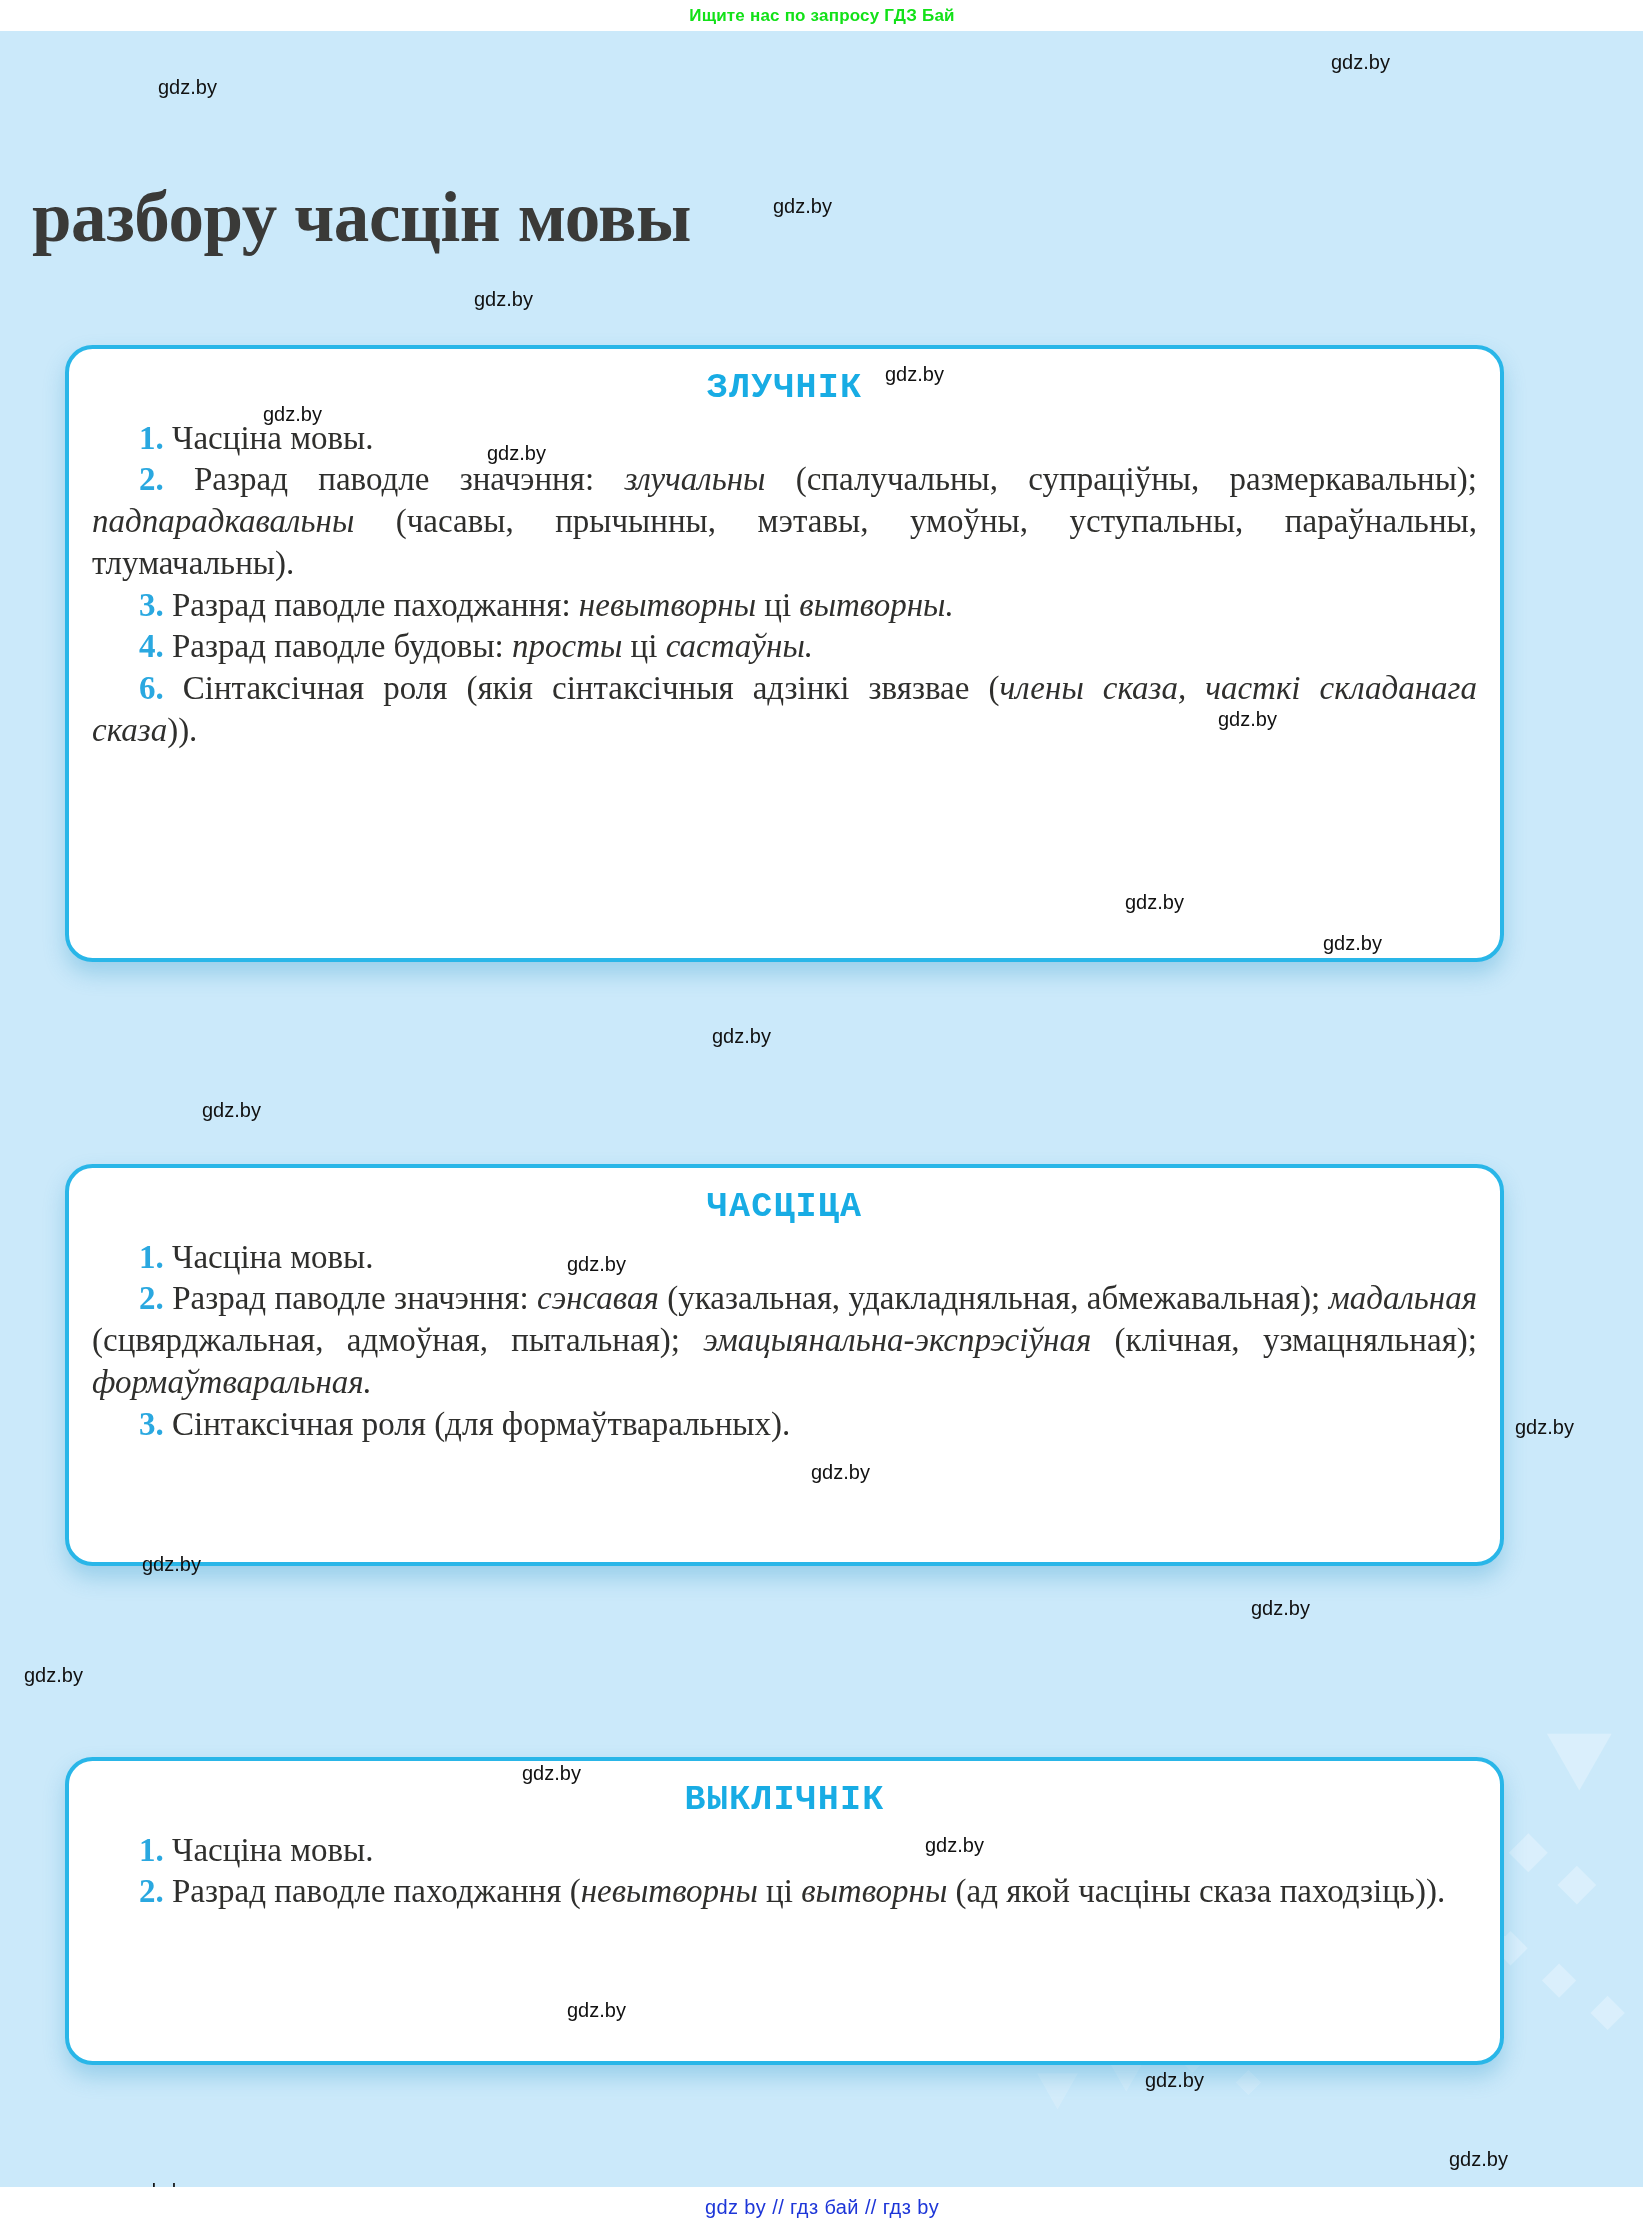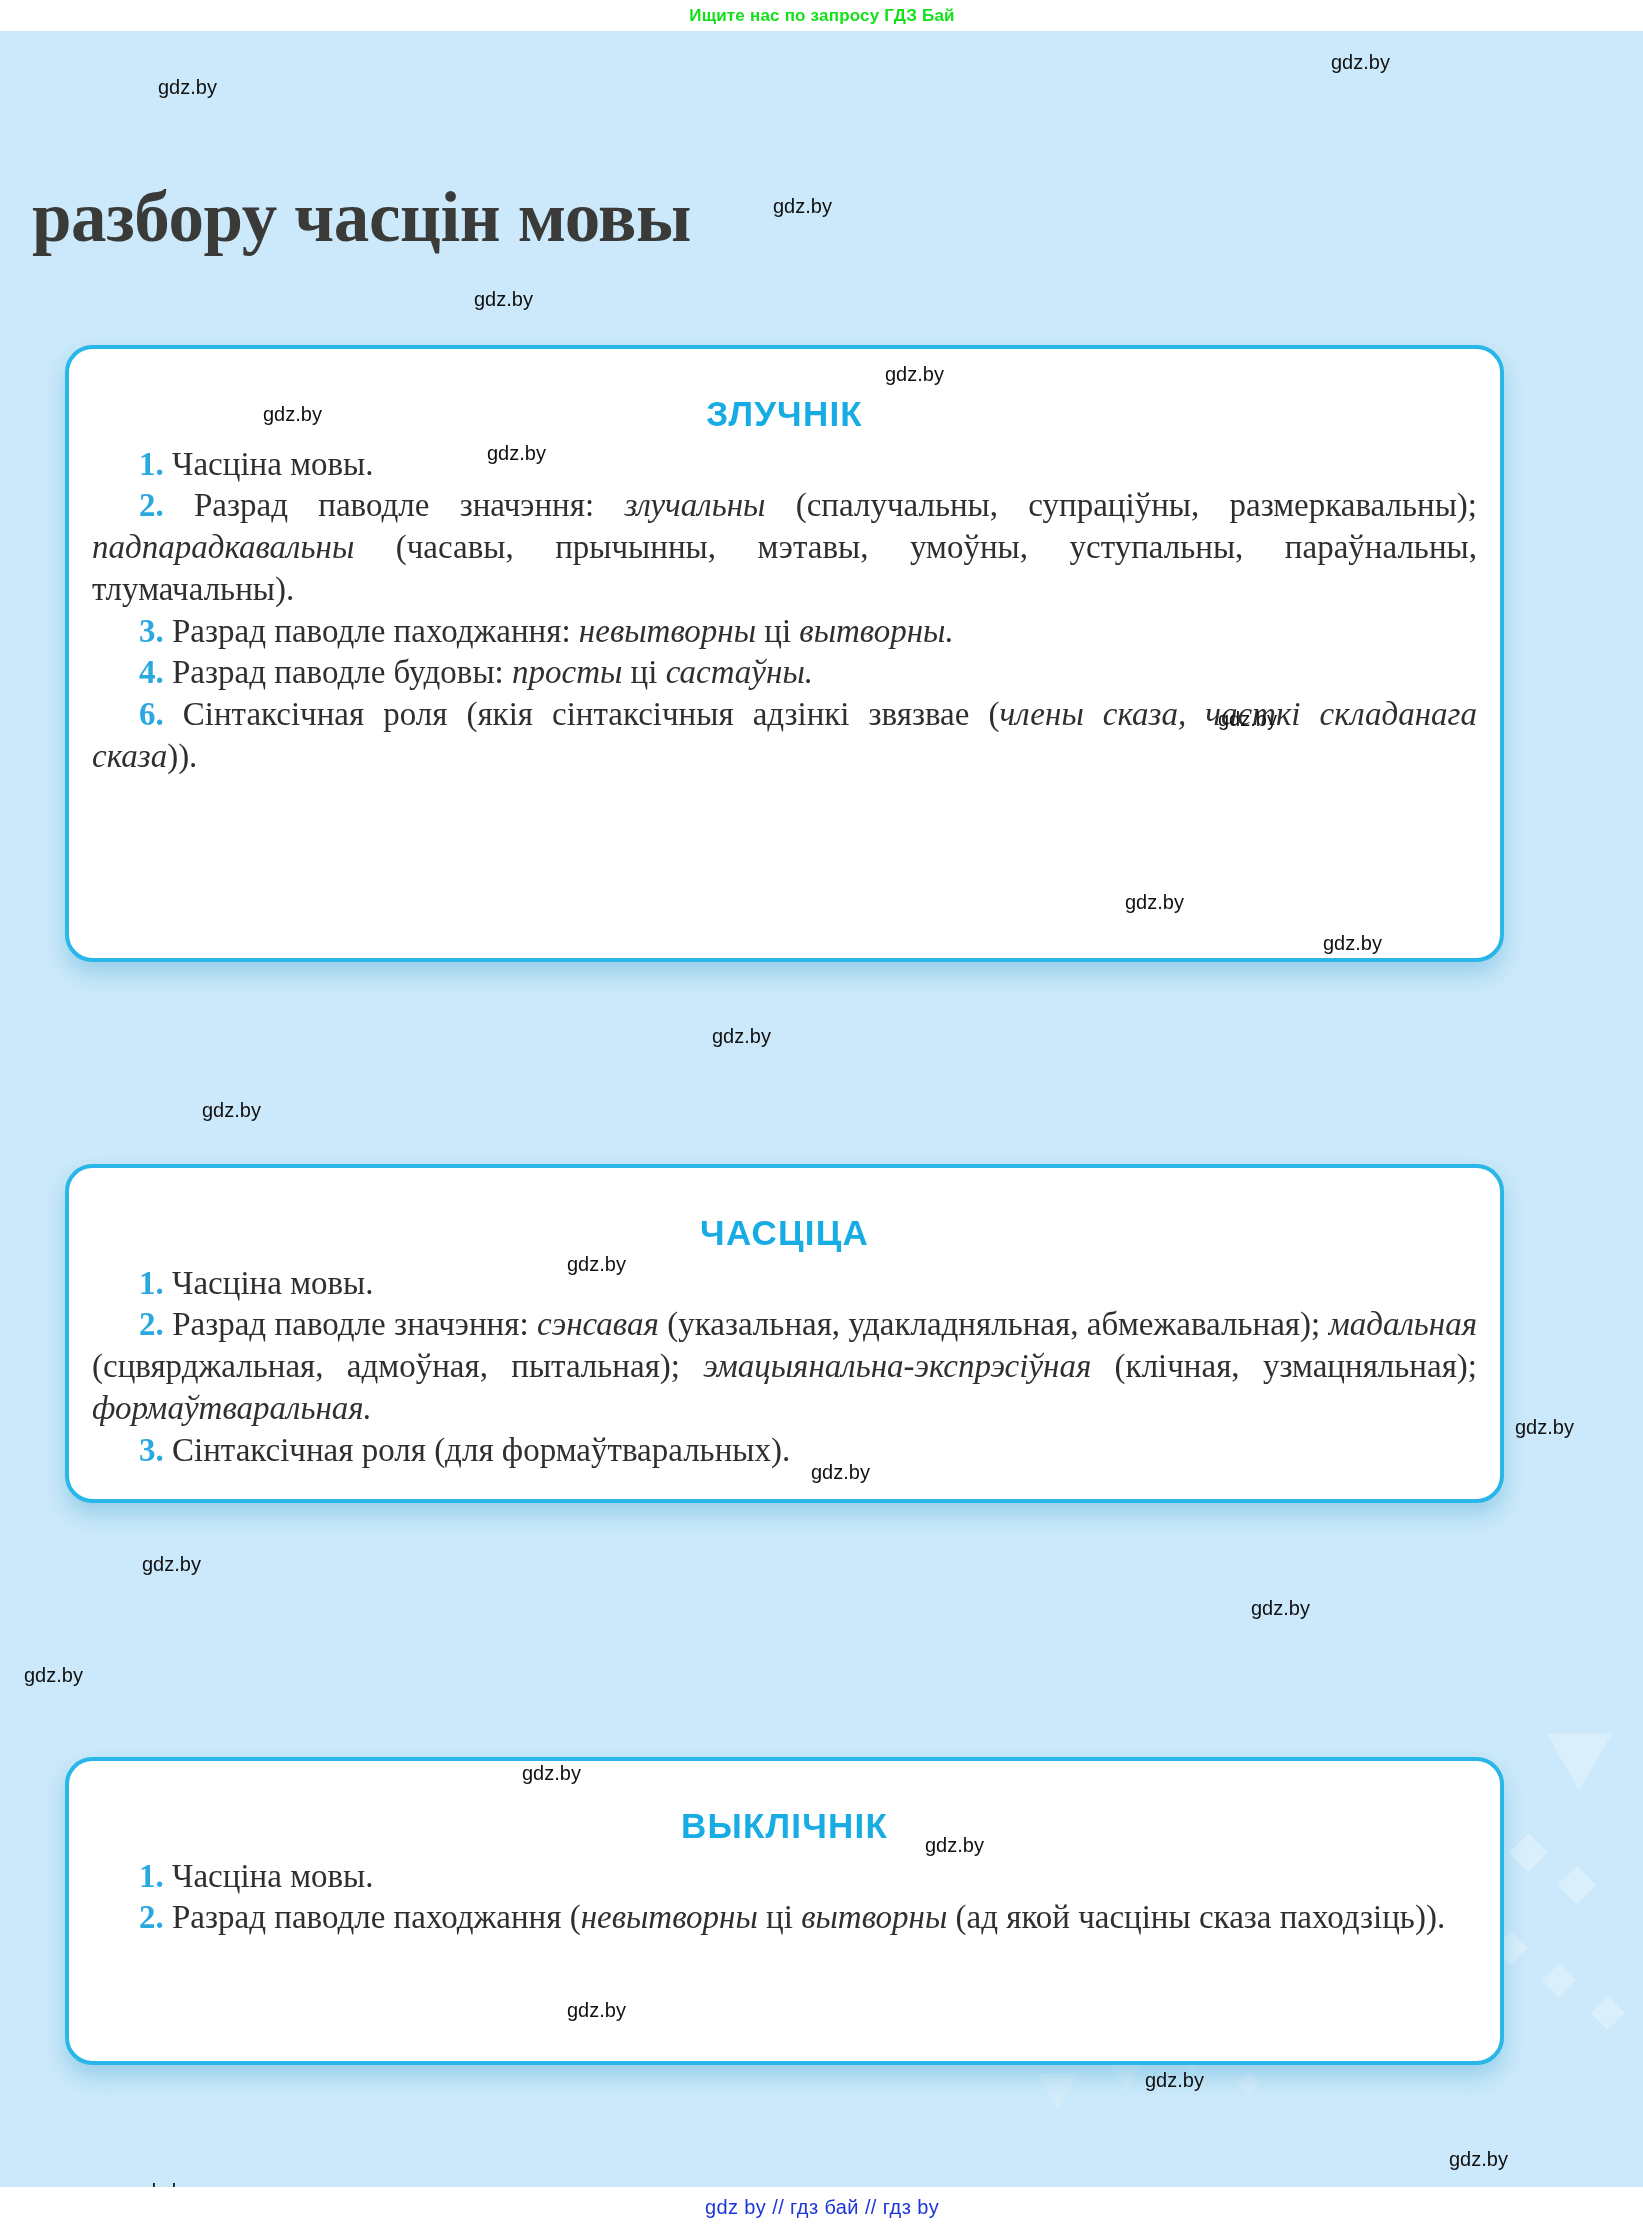--- a/index.html
+++ b/index.html
@@ -74,31 +74,31 @@
   .card {
     position: absolute;
     left: 65px;
     width: 1439px;
     background: #ffffff;
     border: 4px solid #29b6e8;
     border-radius: 27.5px;
     box-shadow: 0 11.3px 21px rgba(41,150,200,0.30);
   }
   .card-1 { top: 314px; height: 617px; }
-  .card-2 { top: 1133px; height: 339px; }
+  .card-2 { top: 1133px; height: 402px; }
   .card-3 { top: 1726px; height: 308px; }
 
   .card-title {
-    font-family: Liberation Sans, sans-serif;
+    font-family: Liberation Mono, monospace;
     font-weight: bold;
     font-size: 35px;
     color: #18ace4;
     text-align: center;
     letter-spacing: 1.2px;
-    padding-top: 45px;
+    padding-top: 19px;
   }
 
   .card-body {
     padding: 9.7px 23px 0 23px;
     font-size: 33px;
     line-height: 1.265;
     color: #2f2f2d;
     text-align: justify;
     text-justify: inter-word;
   }

